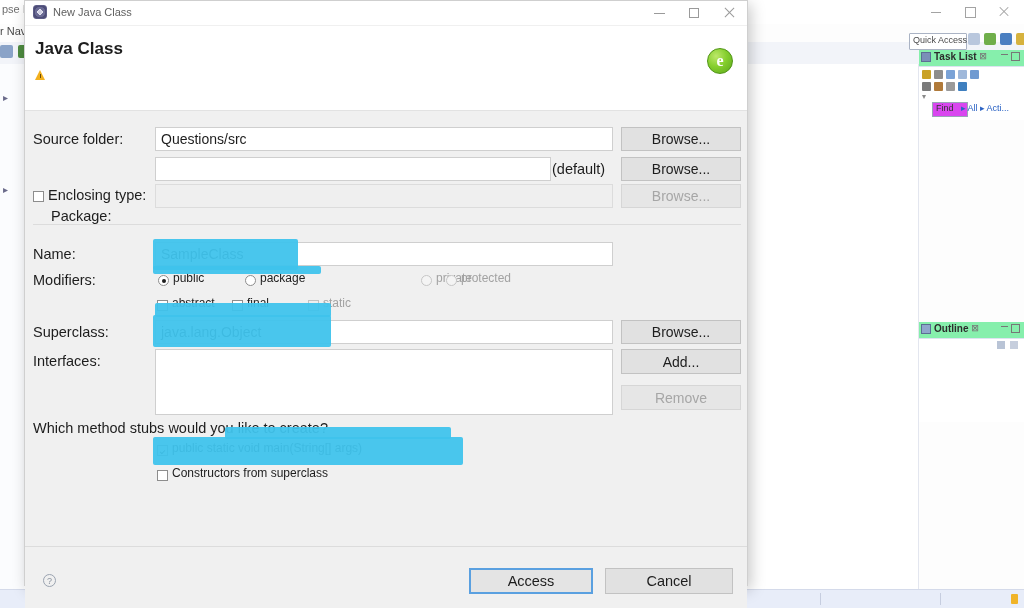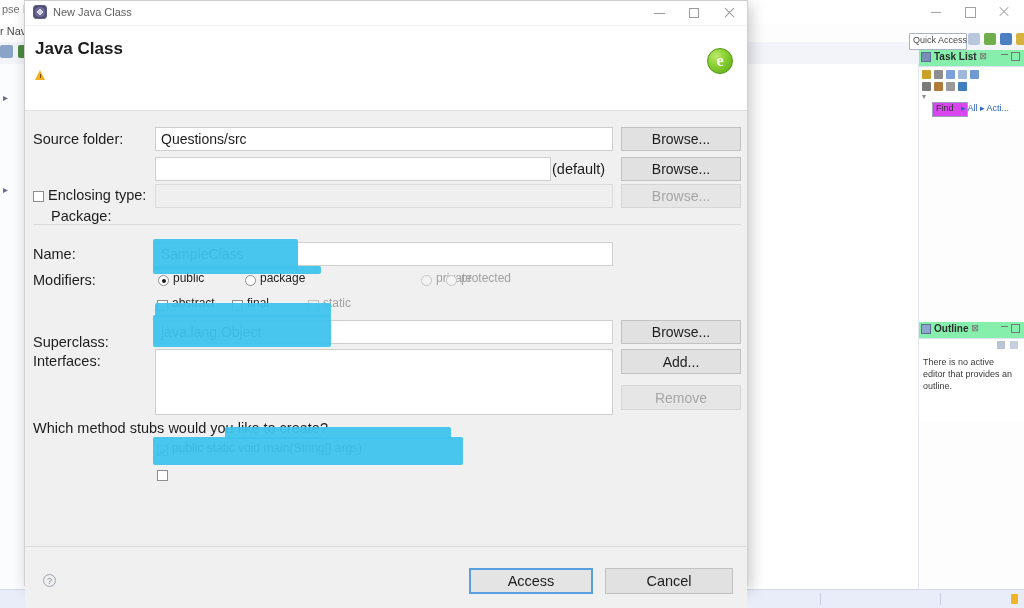--- a/index.html
+++ b/index.html
@@ -214,21 +214,20 @@
         <span>Outline</span>
         <span style="font-size:8px;color:#777;">☒</span>
       </div>
       <div class="view-min"></div>
       <div class="view-max"></div>
     </div>
     <div class="outline-tools">
       <span class="ol-ic" style="background:#b9c4d6"></span>
       <span class="ol-ic" style="background:#c6cedd"></span>
     </div>
-    <div class="outline-body">There is no active editor that provides an outline.</div>
   </div>
 
   <div class="wb-status">
     <div class="status-sep" style="left:560px;"></div>
     <div class="status-sep" style="left:820px;"></div>
     <div class="status-sep" style="left:940px;"></div>
     <div class="status-icon"></div>
   </div>
 </div>
 
@@ -307,37 +306,38 @@
 
     <div class="cb" style="left:132px;top:189px;"></div>
     <div class="opt-label" style="left:147px;top:185px;">abstract</div>
 
     <div class="cb" style="left:207px;top:189px;"></div>
     <div class="opt-label" style="left:222px;top:185px;">final</div>
 
     <div class="cb disabled" style="left:283px;top:189px;"></div>
     <div class="opt-label disabled" style="left:298px;top:185px;">static</div>
 
-    <div class="row-label" style="left:8px;top:213px;margin-top:10px;">Superclass:</div>
+    <div class="row-label" style="left:8px;top:213px;">Superclass:</div>
     <div class="txtfield" style="left:130px;top:209px;width:458px;height:24px;">
       <span class="val">java.lang.Object</span>
     </div>
     <div class="btn" style="left:596px;top:209px;width:120px;height:24px;">Browse...</div>
 
     <div class="row-label" style="left:8px;top:242px;">Interfaces:</div>
     <div class="listbox" style="left:130px;top:238px;width:458px;height:66px;"></div>
     <div class="btn disabled" style="left:596px;top:274px;width:120px;height:25px;">Remove</div>
     <div class="btn" style="left:596px;top:238px;width:120px;height:25px;">Add...</div>
 
     <div class="row-label" style="left:8px;top:309px;">Which method stubs would you like to create?</div>
 
     <div class="cb checked" style="left:132px;top:334px;"></div>
     <div class="opt-label" style="left:147px;top:330px;">public static void main(String[] args)</div>
 
     <div class="cb" style="left:132px;top:359px;"></div>
+    <div class="opt-label" style="left:147px;top:355px;">Constructors from superclass</div>
 
     <div class="hl" style="left:128px;top:128px;width:145px;height:31px;"></div>
     <div class="hl" style="left:128px;top:155px;width:168px;height:8px;"></div>
     <div class="hl" style="left:130px;top:192px;width:176px;height:14px;"></div>
     <div class="hl" style="left:128px;top:204px;width:178px;height:32px;"></div>
     <div class="hl" style="left:128px;top:326px;width:310px;height:28px;"></div>
     <div class="hl" style="left:200px;top:316px;width:226px;height:12px;"></div>
   </div>
 
   <div class="dlg-footer">

